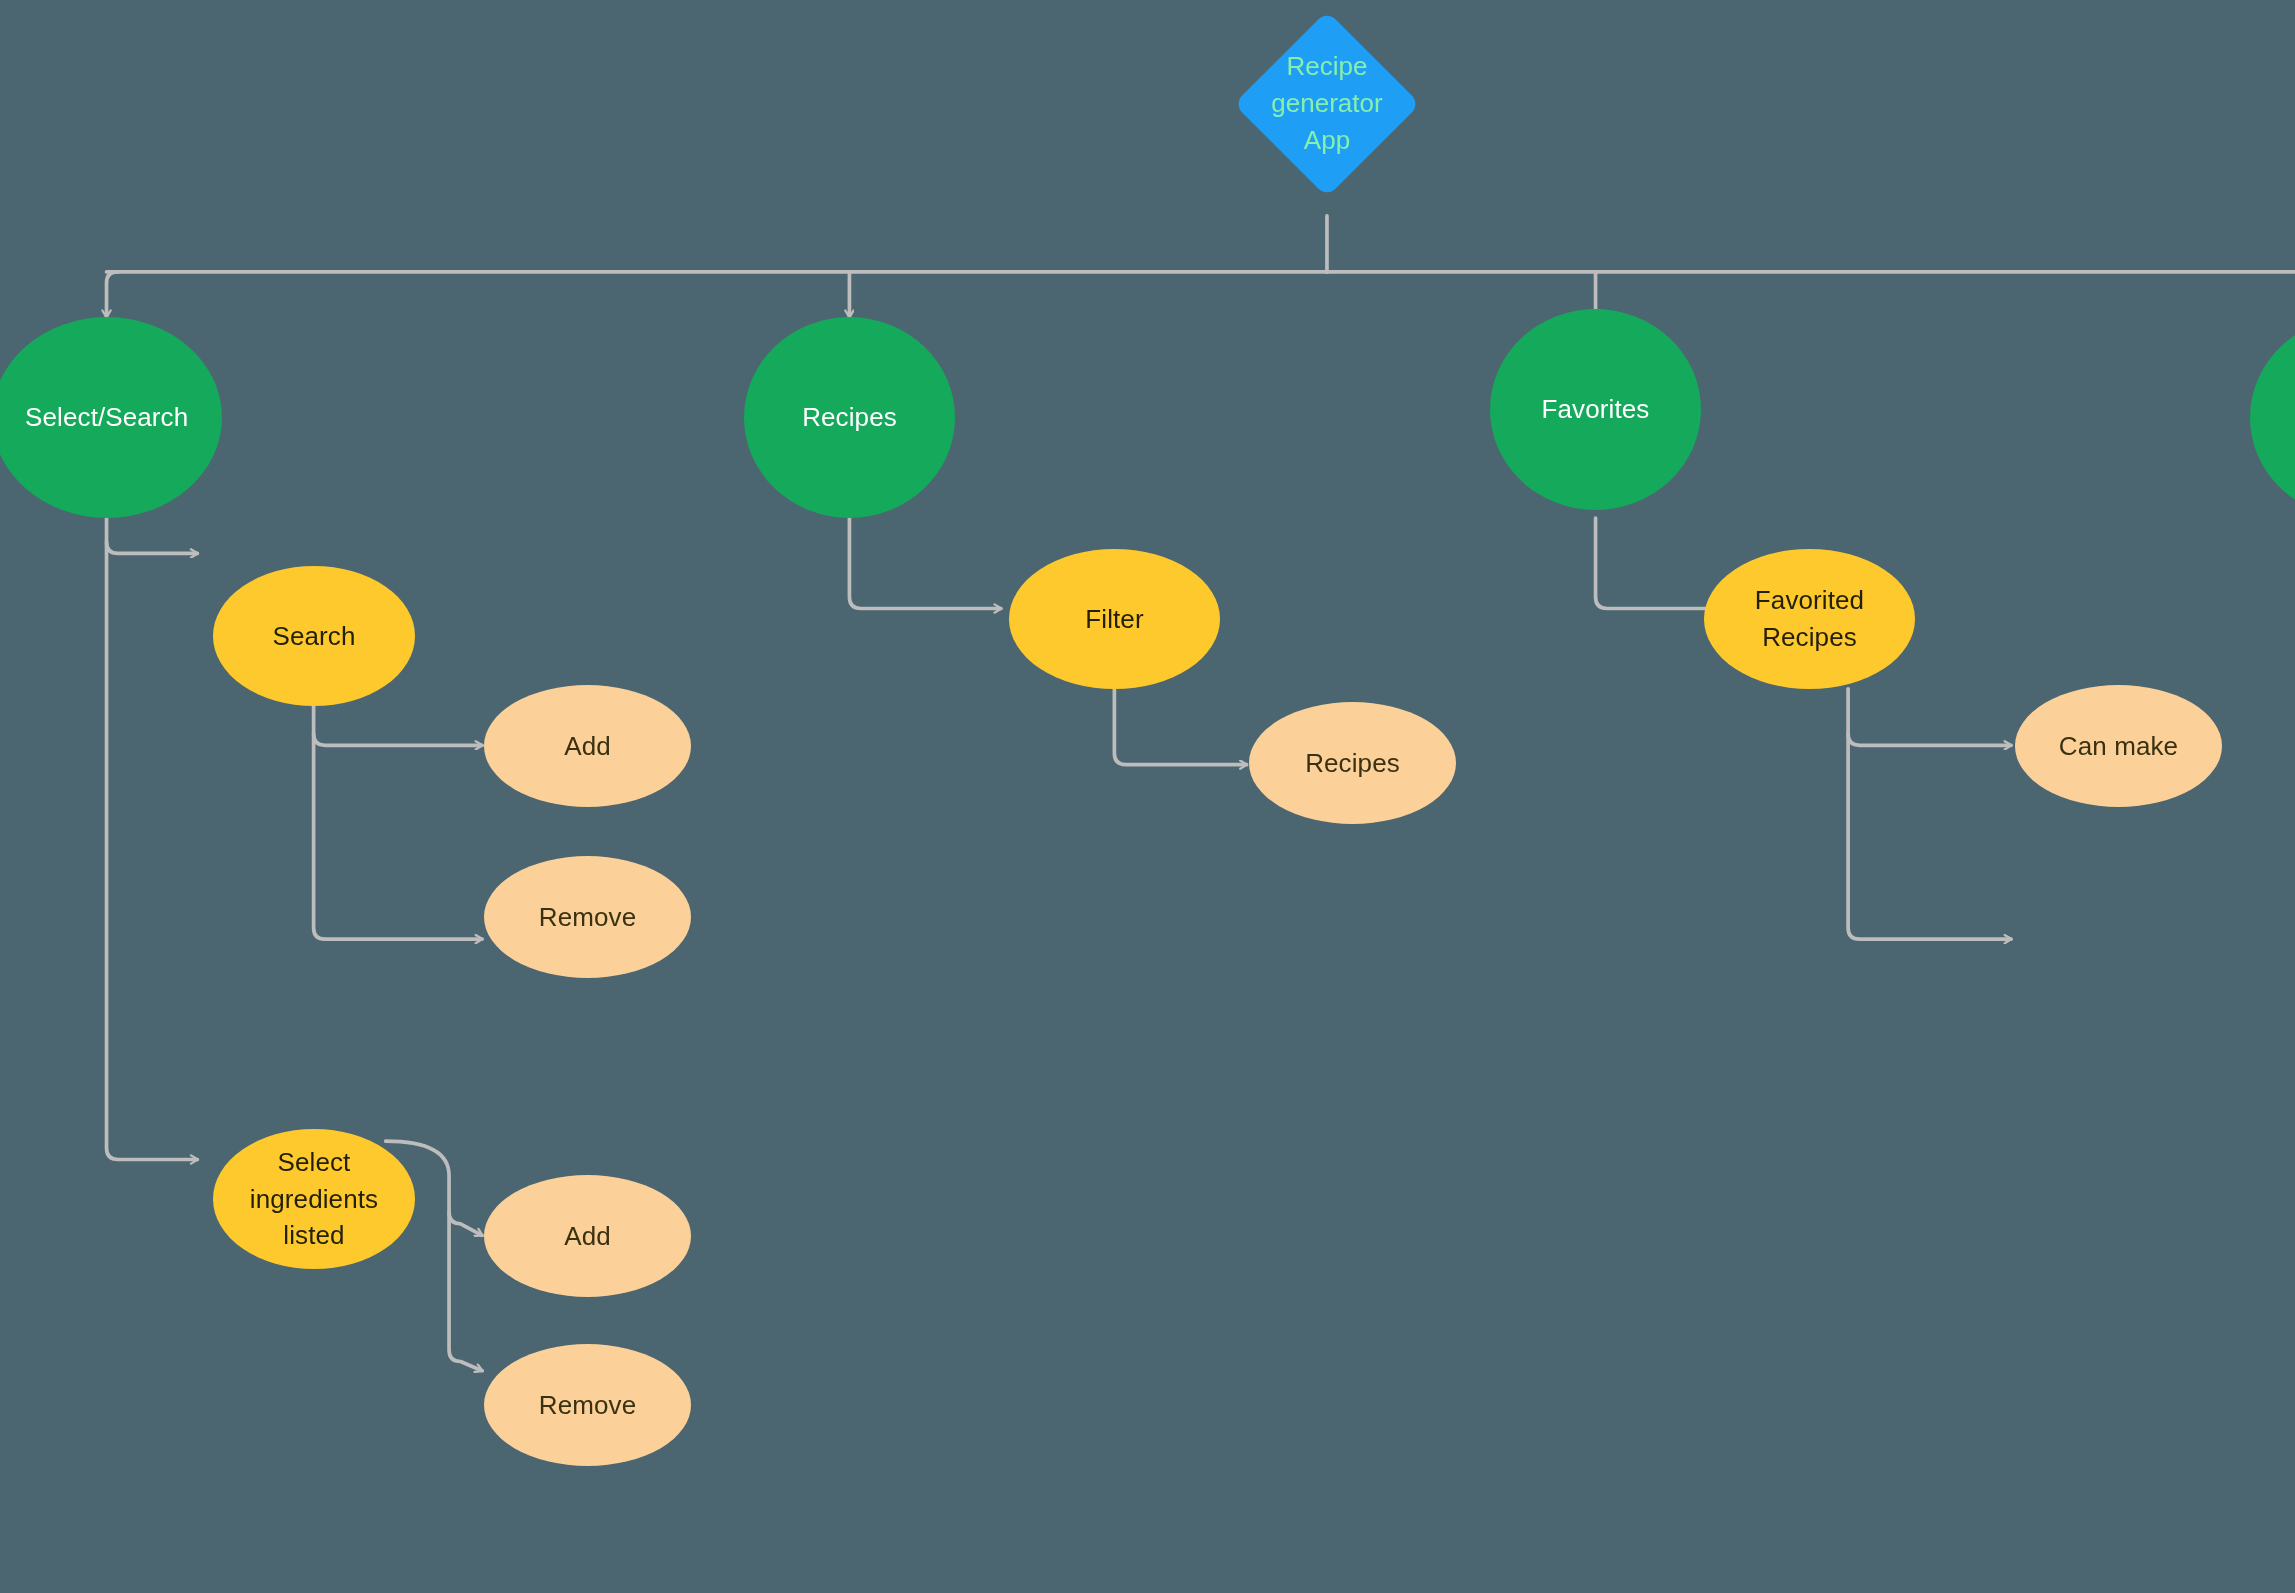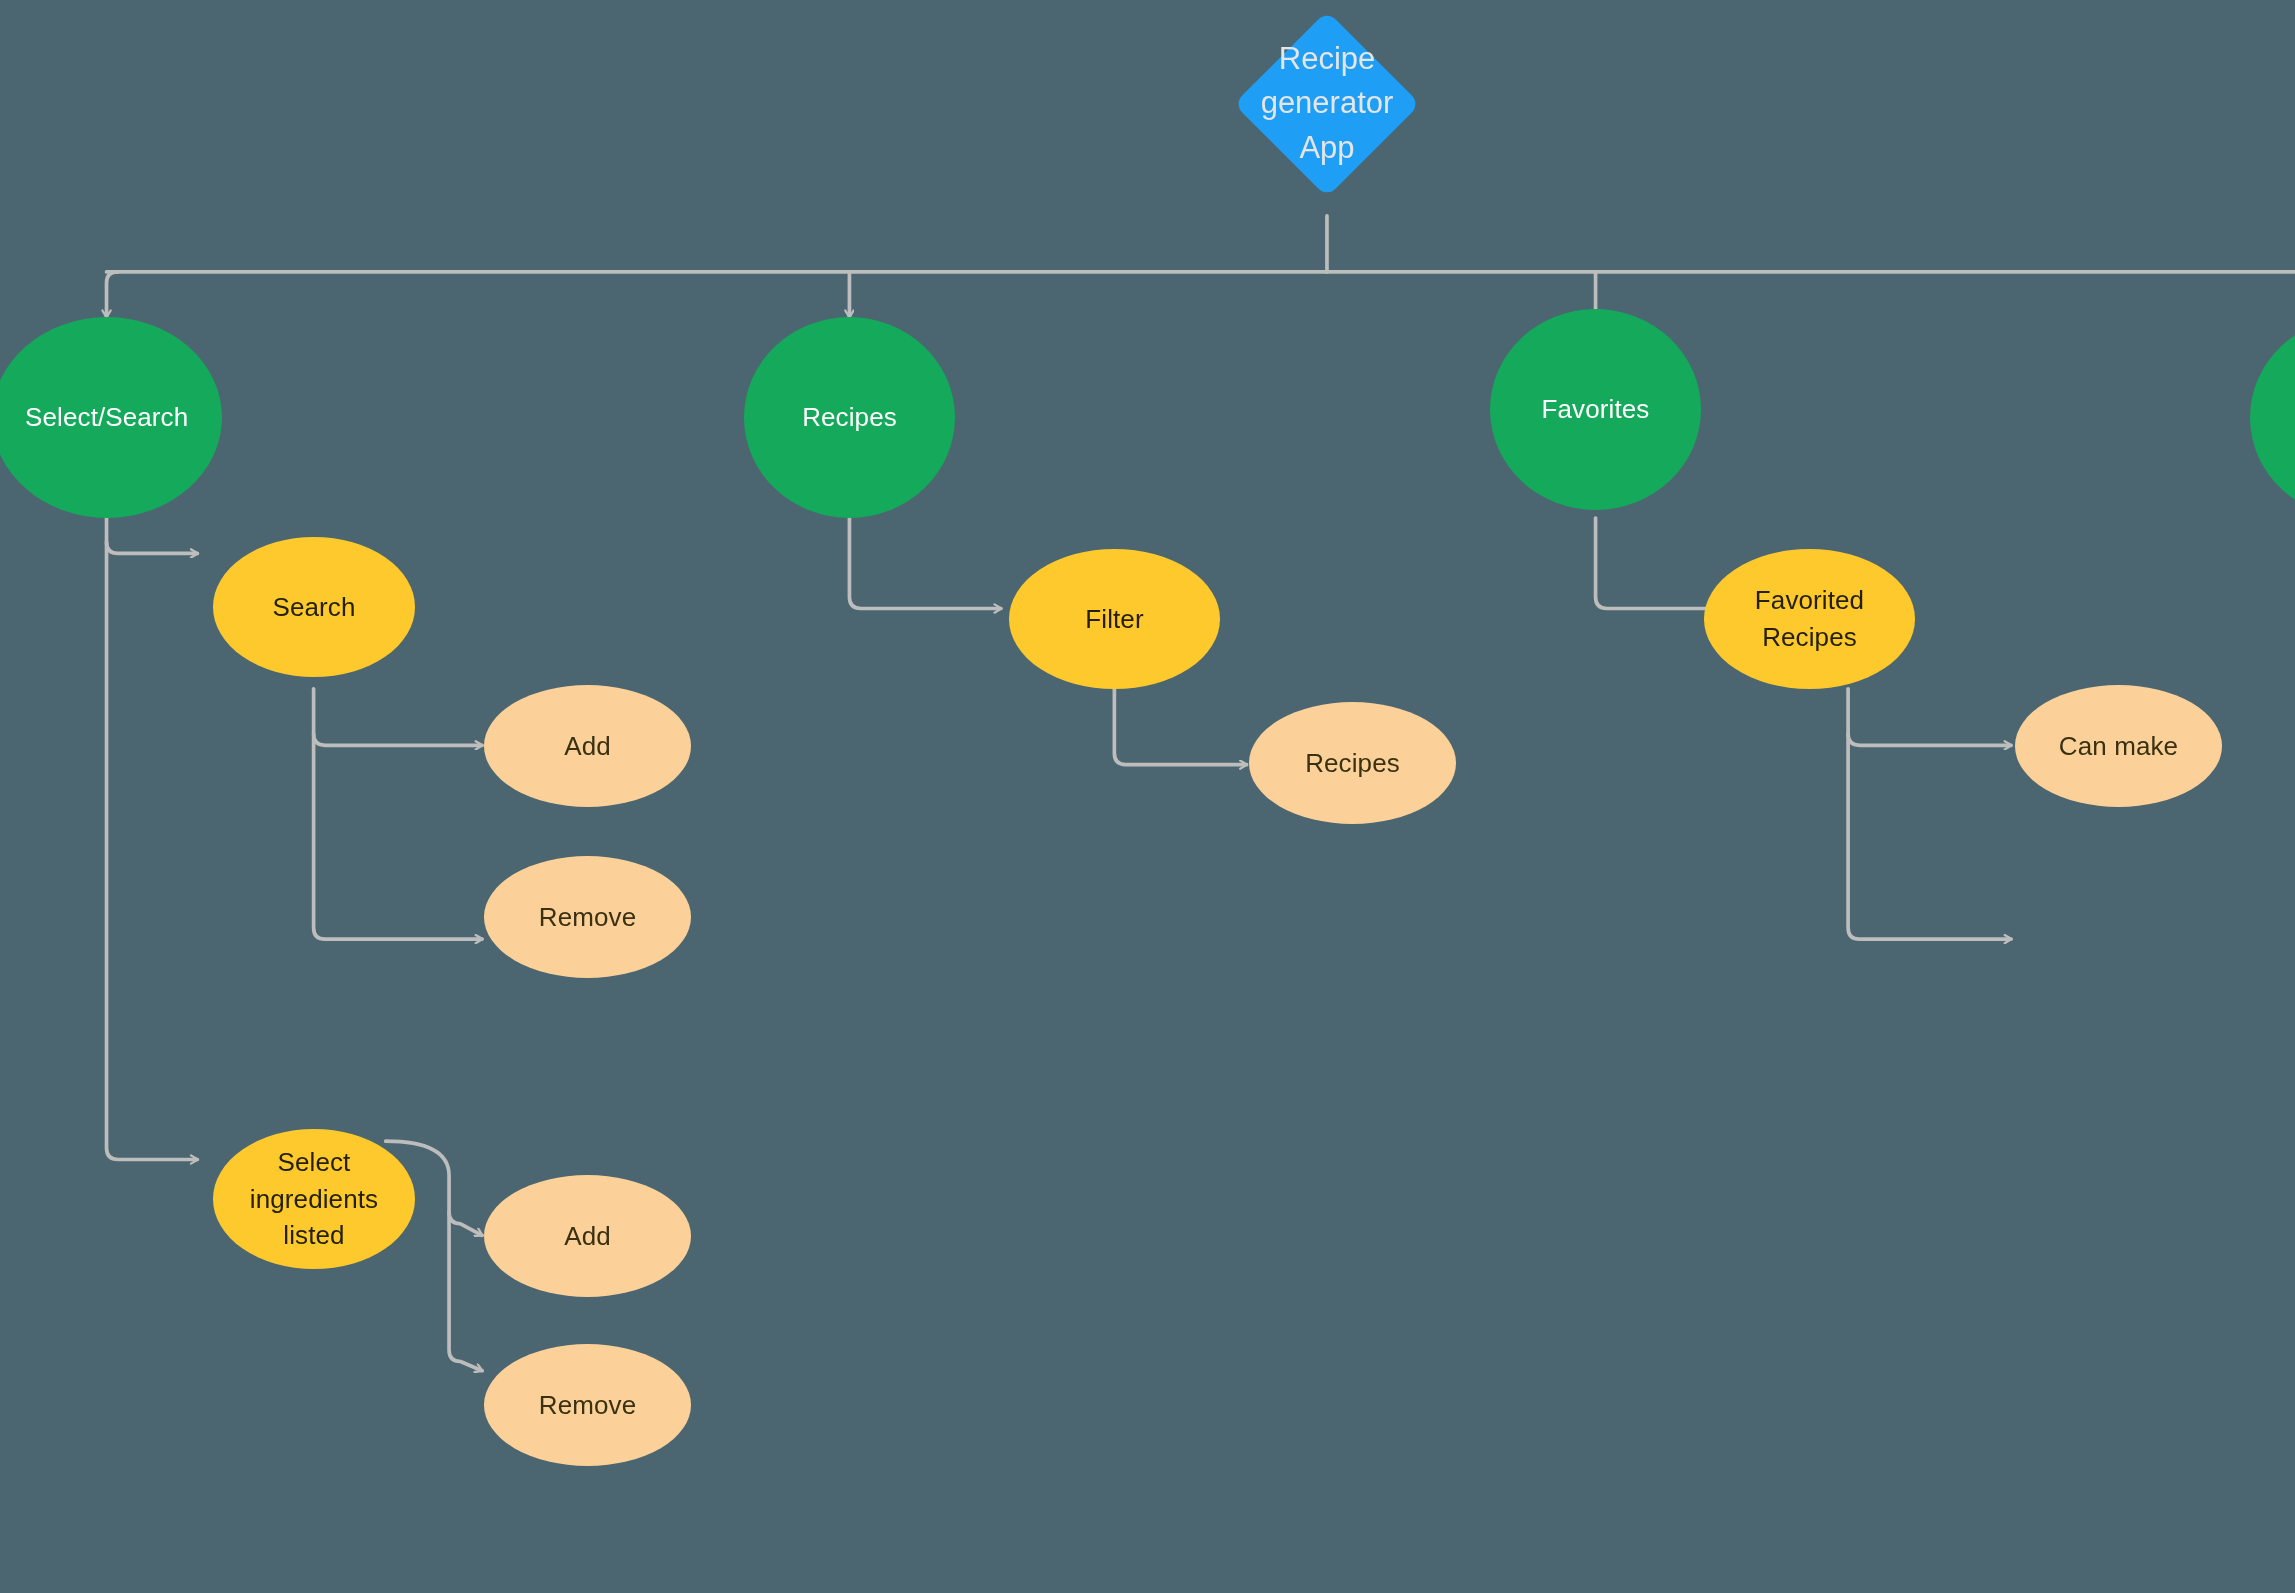--- a/index.html
+++ b/index.html
@@ -19,21 +19,21 @@
   }
   
   .diamond{
     background:#1e9ef5;
     border-radius:12px;
     transform:rotate(45deg);
   }
   .diamond-wrap{position:absolute;}
   .diamond-lbl{
     position:absolute;inset:0;display:flex;align-items:center;justify-content:center;
-    color:#e5e5e5;font-size:31px;white-space:pre-line;line-height:1.42;text-align:center;
+    color:#86efac;font-size:26px;white-space:pre-line;line-height:1.42;text-align:center;
   }
   .ell-green{background:#15a95c;border-radius:50%;color:#ffffff;}
   .ell-yellow{background:#fdc92c;border-radius:50%;color:#231f08;}
   .ell-peach{background:#fbd199;border-radius:50%;color:#3a3112;}
   .ell-green .lbl{font-size:26px;}
   .ell-yellow .lbl{font-size:26px;}
   .ell-peach .lbl{font-size:26px;}
 </style>
 </head>
 <body>
@@ -96,21 +96,21 @@
   </div>
 
   <div class="node ell-green" style="left:1490px;top:309px;width:211px;height:201px;">
     <span class="lbl">Favorites</span>
   </div>
 
   <div class="node ell-green" style="left:2250px;top:317px;width:211px;height:201px;">
     
   </div>
 
-  <div class="node ell-yellow" style="left:213px;top:537px;width:202px;height:140px;">
+  <div class="node ell-yellow" style="left:213px;top:566px;width:202px;height:140px;">
     <span class="lbl">Search</span>
   </div>
 
   <div class="node ell-yellow" style="left:213px;top:1129px;width:202px;height:140px;">
     <span class="lbl">Select
 ingredients
 listed</span>
   </div>
 
   <div class="node ell-yellow" style="left:1009px;top:549px;width:211px;height:140px;">

